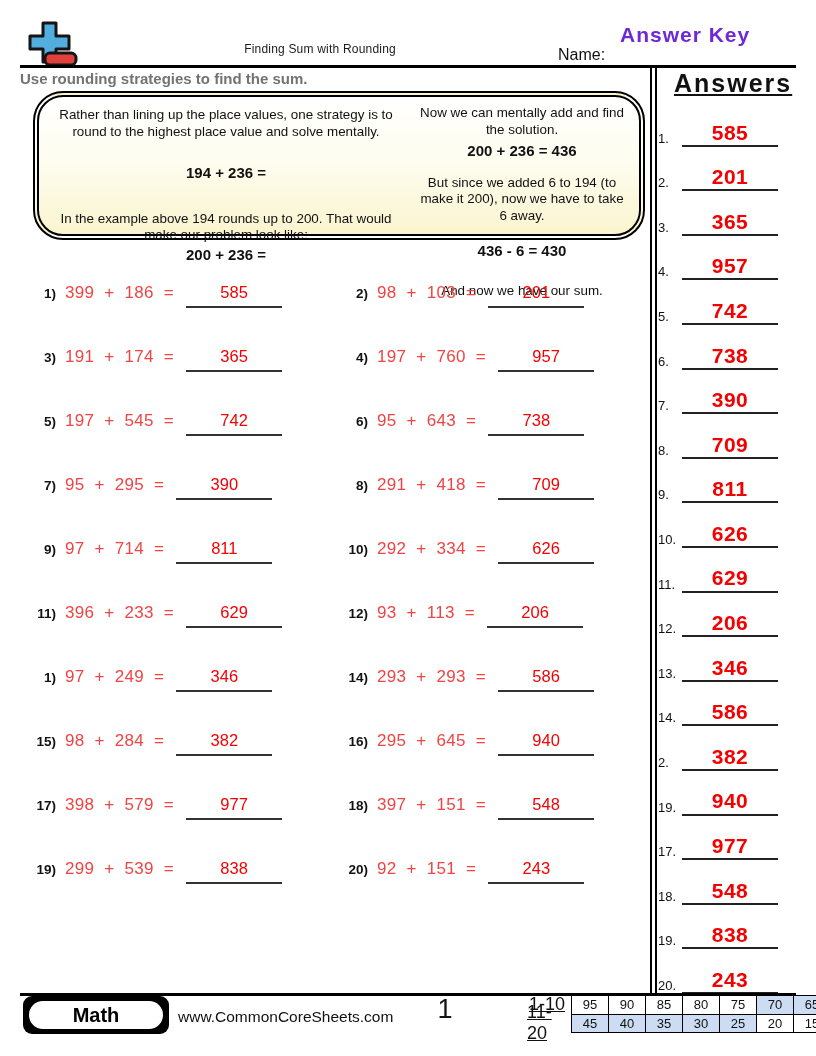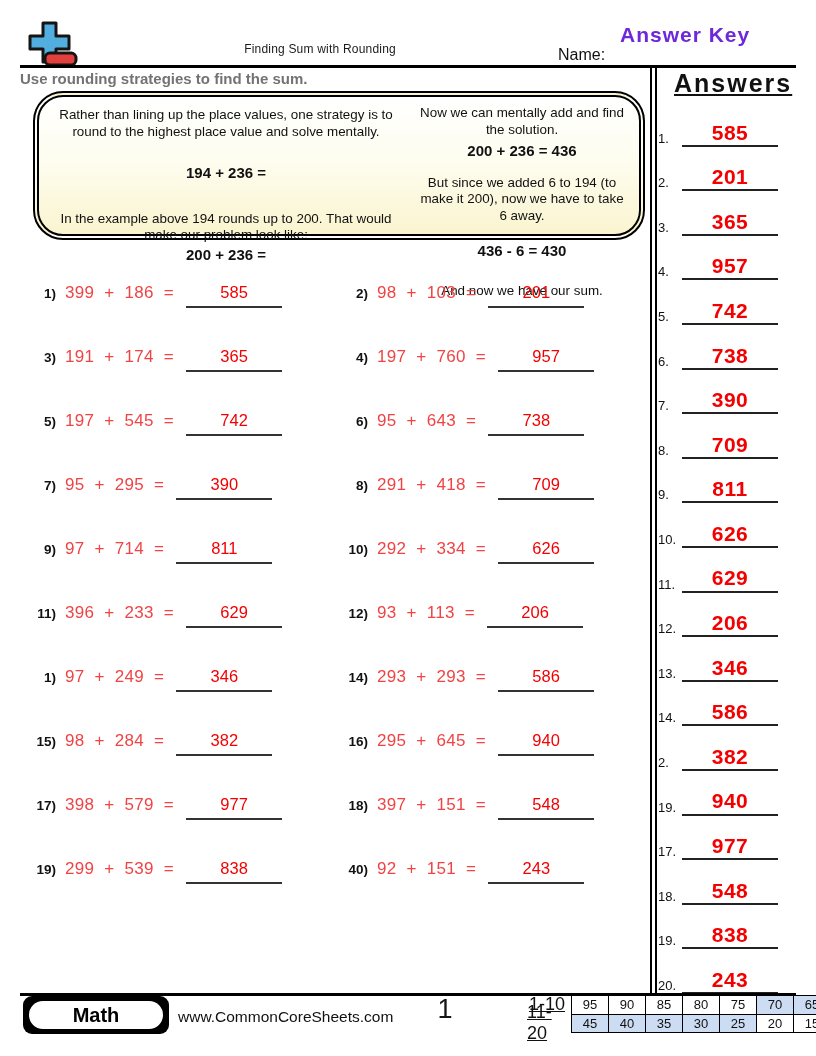--- a/index.html
+++ b/index.html
@@ -196,21 +196,21 @@
         <span class="pnum">18)</span>
         <span class="pexpr">397 + 151 =</span>
         <span class="ansline"><span class="ansval">548</span></span>
       </div>
       <div class="problem">
         <span class="pnum">19)</span>
         <span class="pexpr">299 + 539 =</span>
         <span class="ansline"><span class="ansval">838</span></span>
       </div>
       <div class="problem">
-        <span class="pnum">40)</span>
+        <span class="pnum">20)</span>
         <span class="pexpr">92 + 151 =</span>
         <span class="ansline"><span class="ansval">243</span></span>
       </div>
     </div>
 
   <div class="vsep"></div>
   <div class="answers-panel">
     <div class="answers-title">Answers</div>
     <div class="answers-list">
         <div class="answer-row">

